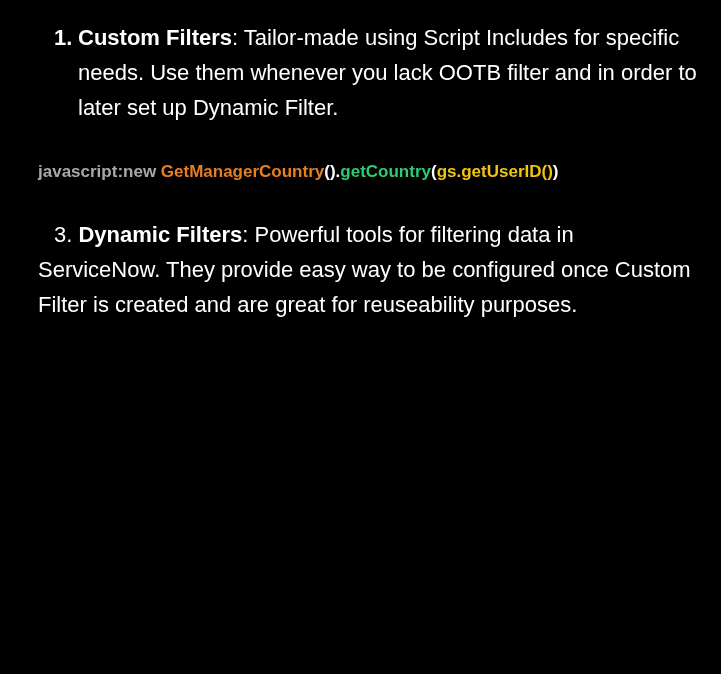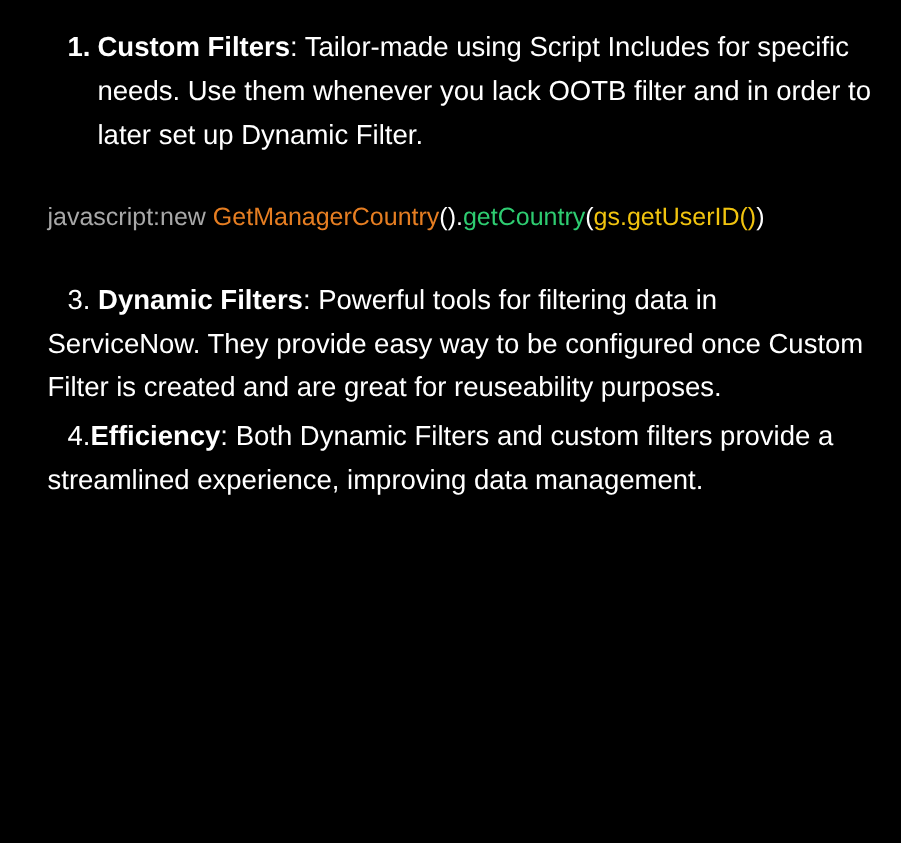--- a/index.html
+++ b/index.html
@@ -27,25 +27,25 @@
       font-weight: bold;
       margin-left: -24px;
       display: inline-block;
       width: 24px;
     }
     .bold {
       font-weight: bold;
     }
     .code-line {
       font-family: Arial, Helvetica, sans-serif;
-      font-size: 20px;
+      font-size: 17px;
       margin-top: 32px;
       margin-bottom: 32px;
       padding-left: 18px;
-      font-weight: normal;
+      font-weight: bold;
     }
     .code-gray {
       color: #a8a8a8;
     }
     .code-orange {
       color: #e67e22;
     }
     .code-white {
       color: #ffffff;
     }
@@ -76,16 +76,13 @@
 </div>
 
 <div class="code-line">
   <span class="code-gray">javascript:new </span><span class="code-orange">GetManagerCountry</span><span class="code-white">().</span><span class="code-green">getCountry</span><span class="code-white">(</span><span class="code-yellow">gs.getUserID()</span><span class="code-white">)</span>
 </div>
 
 <div class="continuation">
   <div class="item-3">
     <span class="list-number-inline">3. </span><span class="bold">Dynamic Filters</span><span>: Powerful tools for filtering data in ServiceNow. They provide easy way to be configured once Custom Filter is created and are great for reuseability purposes.</span>
   </div>
-  <div class="item-4">
-    <span class="list-number-inline">4.</span><span class="bold">Efficiency</span><span>: Both Dynamic Filters and custom filters provide a streamlined experience, improving data management.</span>
-  </div>
 </div>
 
 </body></html>

